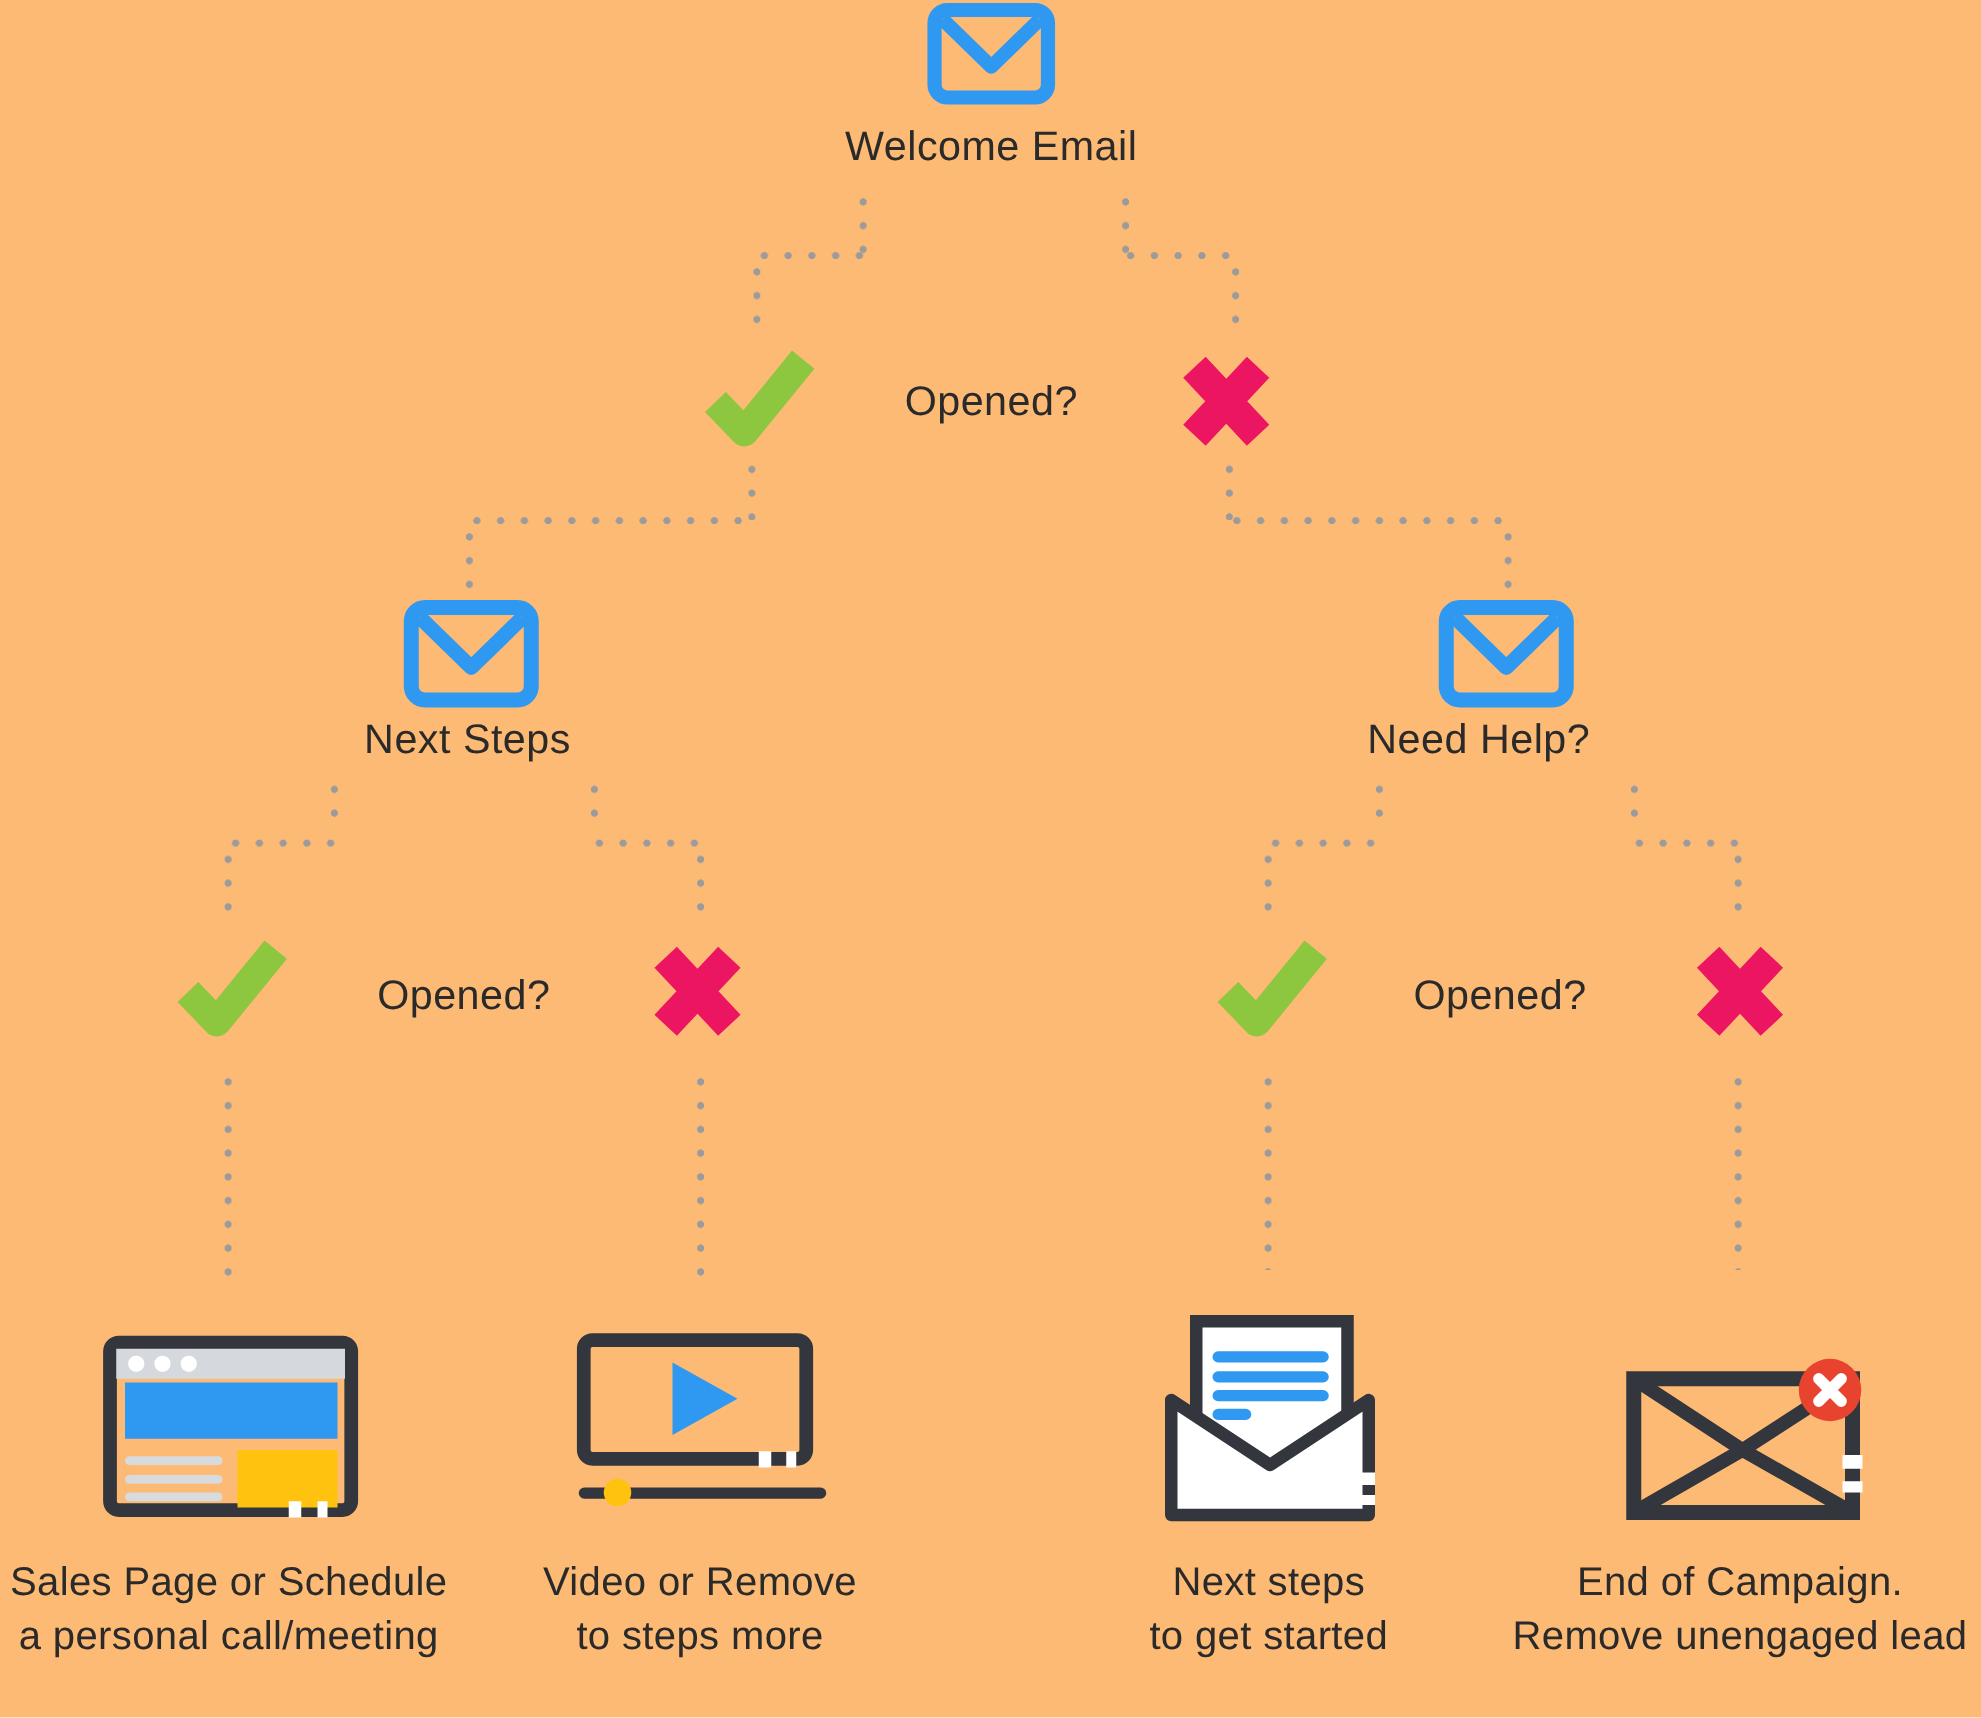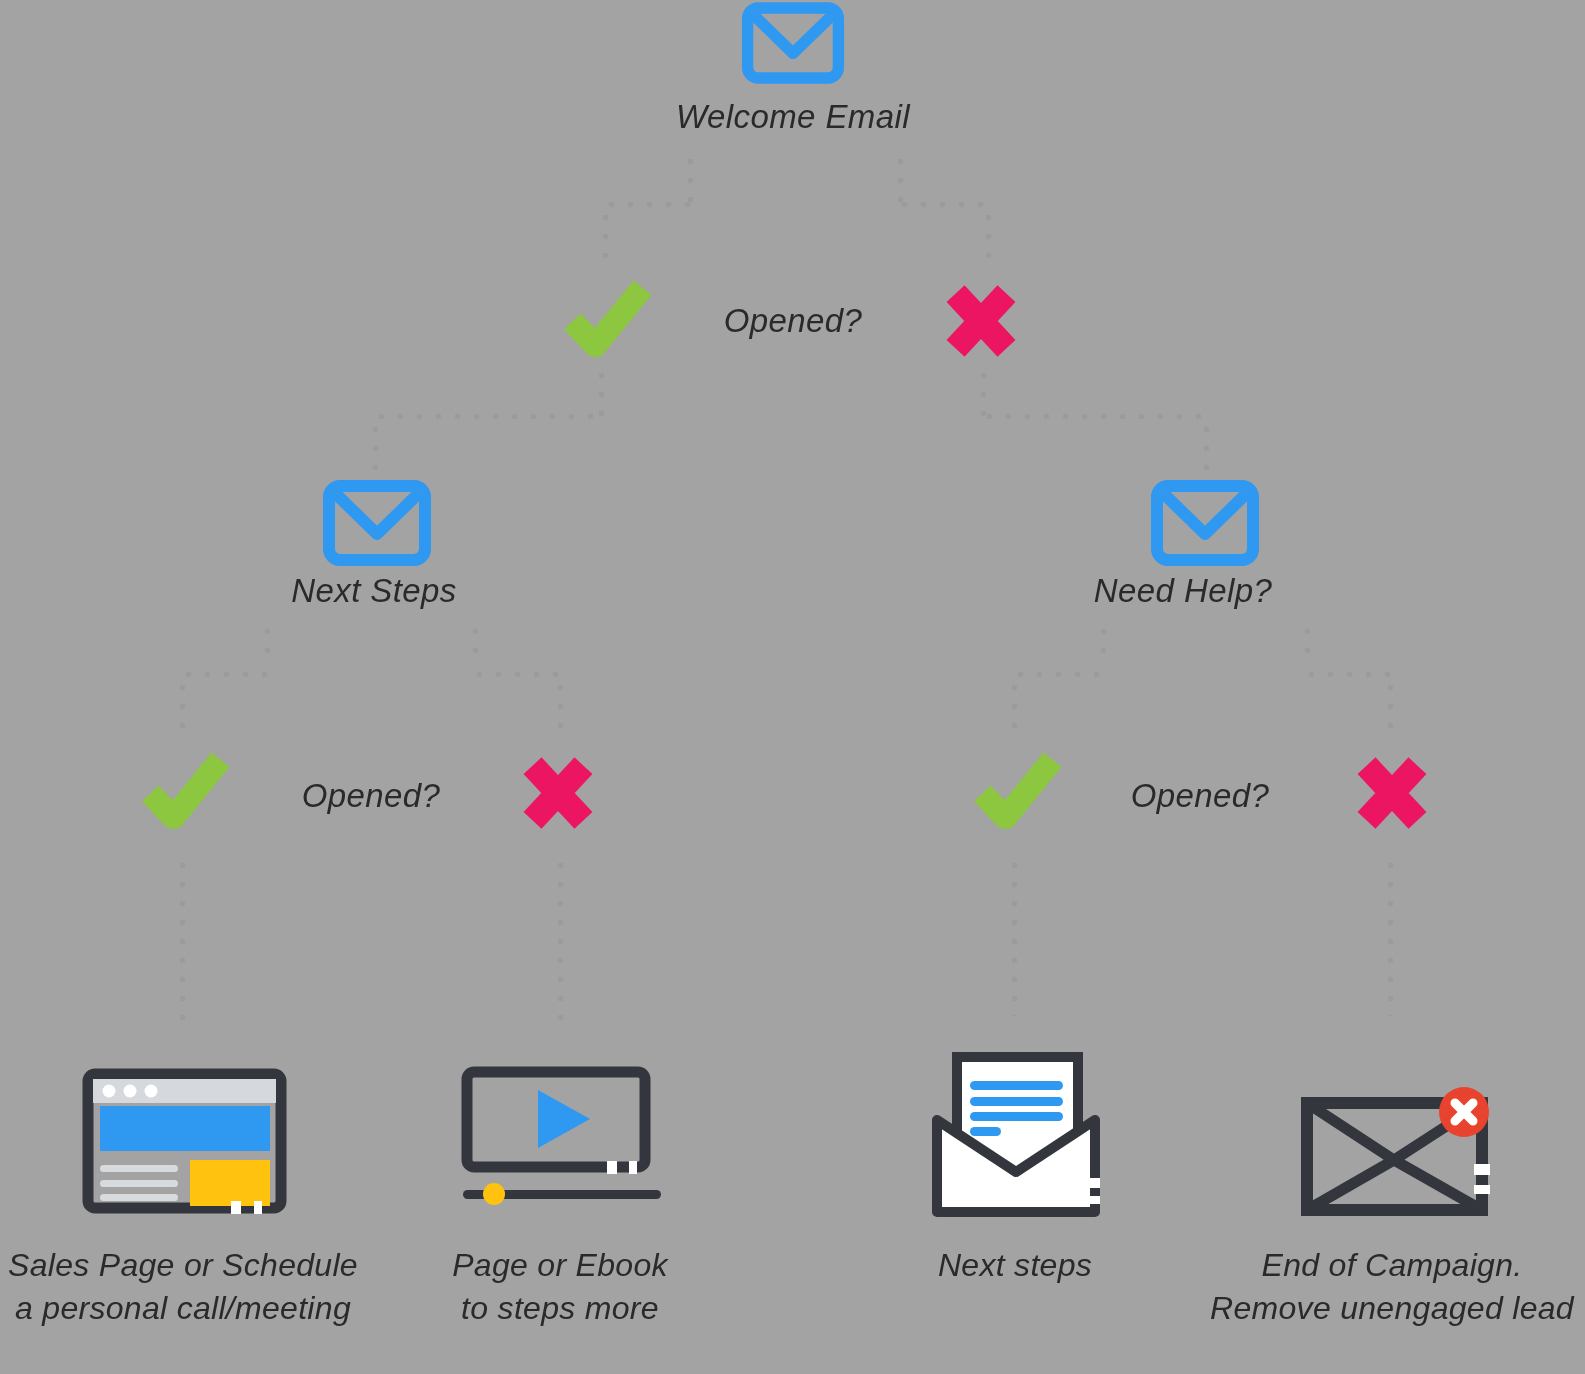--- a/index.html
+++ b/index.html
@@ -1,20 +1,19 @@
 <!DOCTYPE html>
 <html style="--blue: #2F98F0; --green: #8DC63F; --pink: #EC1562; --red: #E8432E; --yellow: #FFC20E; --dark: #33363C; --dot: #9B9B9B; --text: #2A2A2A; --bar: #D5D8DC; --line: #D8DBDE;"><head>
 <meta charset="utf-8">
 <style>
   html,body{margin:0;padding:0;background:#ffffff;}
   .canvas{
-    position:relative;width:1585px;height:1374px;background:#a3a3a3;
+    position:relative;width:1585px;height:1374px;background:#fdba74;
     font-family:"Liberation Sans", sans-serif;color:var(--text,#2a2a2a);
     overflow:hidden;
-    font-style:italic;
   }
   
   .dv{position:absolute;width:7px;
       background-image:radial-gradient(circle, var(--dot,#9b9b9b) 2.7px, rgba(0,0,0,0) 3.1px);
       background-size:7px 19px;background-repeat:repeat-y;}
   .dh{position:absolute;height:7px;
       background-image:radial-gradient(circle, var(--dot,#9b9b9b) 2.7px, rgba(0,0,0,0) 3.1px);
       background-size:19px 7px;background-repeat:repeat-x;}
   .abs{position:absolute;}
   .lbl{position:absolute;text-align:center;font-size:33px;letter-spacing:.4px;line-height:42px;color:var(--text,#2a2a2a);}
@@ -169,24 +168,25 @@
       <circle cx="169" cy="34" r="25" style="fill:var(--red)"></circle>
       <path d="M160 25 L178 43 M178 25 L160 43" style="fill:none;stroke:#ffffff;stroke-width:9;stroke-linecap:round"></path>
     </svg>
   </div>
 
   <div class="lbl2" style="left:-7px;top:1244px;width:380px">
     <div>Sales Page or Schedule</div>
     <div>a personal call/meeting</div>
   </div>
   <div class="lbl2" style="left:410px;top:1244px;width:300px">
-    <div>Page or Ebook</div>
+    <div>Video or Remove</div>
     <div>to steps more</div>
   </div>
   <div class="lbl2" style="left:865px;top:1244px;width:300px">
     <div>Next steps</div>
+    <div>to get started</div>
   </div>
   <div class="lbl2" style="left:1192px;top:1244px;width:400px">
     <div>End of Campaign.</div>
     <div>Remove unengaged lead</div>
   </div>
 
 </div>
 
 </body></html>

